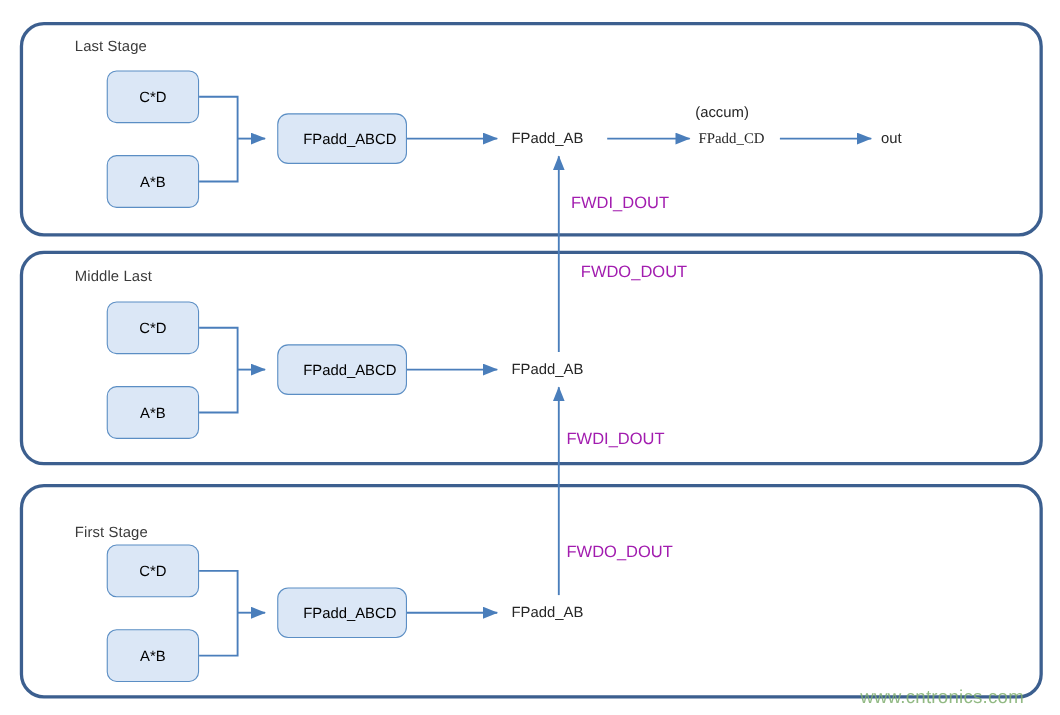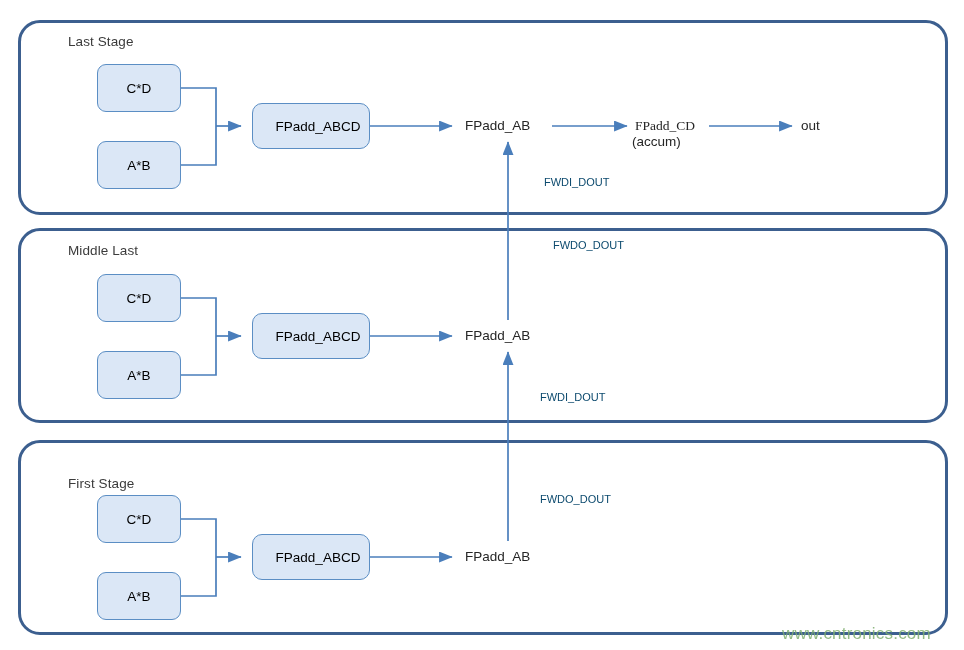--- a/index.html
+++ b/index.html
@@ -49,24 +49,23 @@
     padding-left: 14px;
   }
   .plain-label {
     position: absolute;
     font-size: 13.5px;
     color: #262626;
     white-space: nowrap;
   }
   .wire-label {
     position: absolute;
-    font-size: 11px;
-    color: #0c4a6e;
+    font-size: 15px;
+    color: #a21caf;
     white-space: nowrap;
-    margin-left: 25px;
   }
   svg.overlay {
     position: absolute;
     left: 0;
     top: 0;
     width: 964px;
     height: 650px;
     pointer-events: none;
   }
   .watermark {
@@ -89,21 +88,21 @@
 
   <div class="stage-label" style="left:68px; top:34px;">Last Stage</div>
   <div class="stage-label" style="left:68px; top:243px;">Middle Last</div>
   <div class="stage-label" style="left:68px; top:476px;">First Stage</div>
 
   <div class="opbox" style="left:97px; top:64px; width:84px; height:48px;">C*D</div>
   <div class="opbox" style="left:97px; top:141px; width:84px; height:48px;">A*B</div>
   <div class="opbox wide" style="left:252px; top:103px; width:118px; height:46px;">FPadd_ABCD</div>
 
   <div class="plain-label" style="left:465px; top:118px;">FPadd_AB</div>
-  <div class="plain-label" style="left:632px; top:94px;margin-top:40px;">(accum)</div>
+  <div class="plain-label" style="left:632px; top:94px;">(accum)</div>
   <div class="plain-label" style="left:635px; top:118px;font-family:Liberation Serif, serif;">FPadd_CD</div>
   <div class="plain-label" style="left:801px; top:118px;">out</div>
 
   <div class="opbox" style="left:97px; top:274px; width:84px; height:48px;">C*D</div>
   <div class="opbox" style="left:97px; top:351px; width:84px; height:48px;">A*B</div>
   <div class="opbox wide" style="left:252px; top:313px; width:118px; height:46px;">FPadd_ABCD</div>
 
   <div class="plain-label" style="left:465px; top:328px;">FPadd_AB</div>
 
   <div class="opbox" style="left:97px; top:495px; width:84px; height:48px;">C*D</div>

